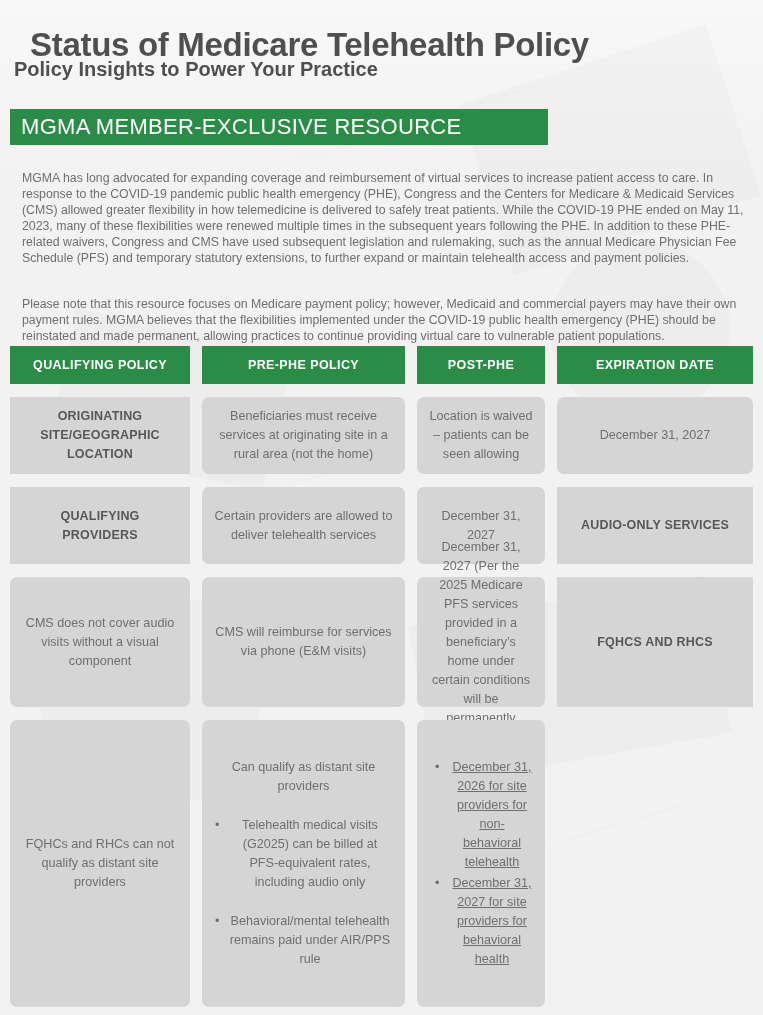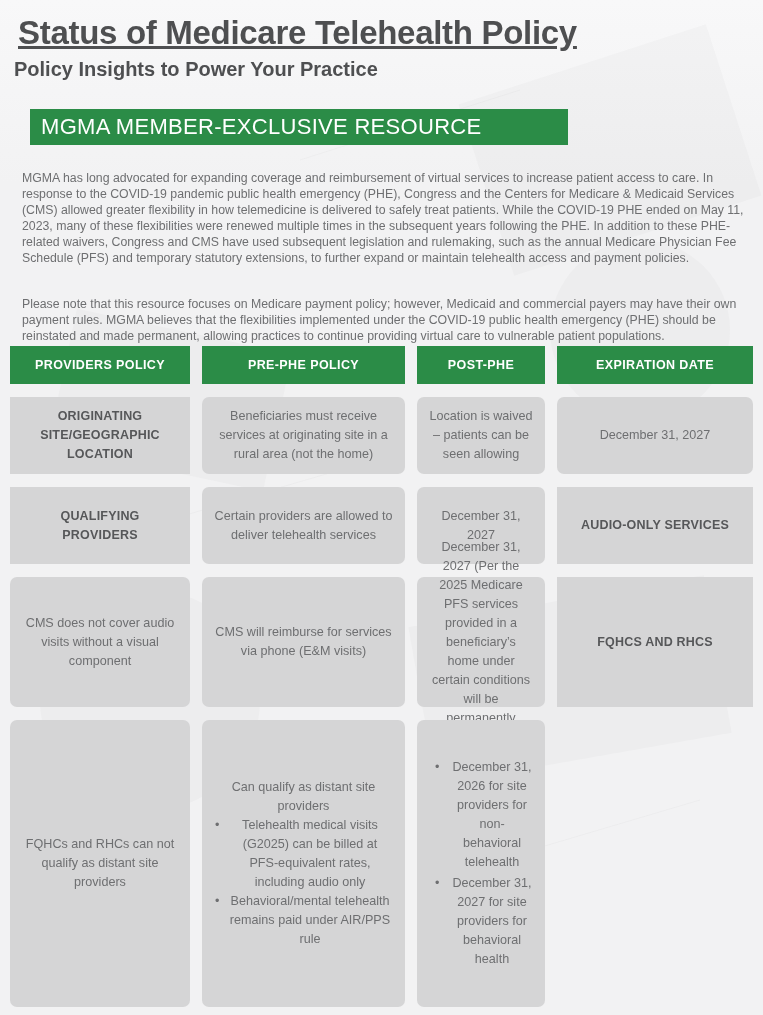--- a/index.html
+++ b/index.html
@@ -6,33 +6,33 @@
   body {
     width:763px; height:1015px;
     position:relative;
     overflow:hidden;
     font-family:"Liberation Sans", sans-serif;
     background:linear-gradient(180deg,#f8f8f9 0%,#f2f2f3 18%,#f2f2f3 100%);
   }
   .watermark { position:absolute; inset:0; pointer-events:none; }
 
   .page-title {
-    position:absolute; top:10px; left:14px; margin:4px;
-    font-size:33px; font-weight:bold; color:#4e4f51; letter-spacing:-0.3px;text-decoration:underline;
+    position:absolute; top:10px; left:14px; margin:16px;
+    font-size:33px; font-weight:bold; color:#4e4f51; letter-spacing:-0.3px;
   }
   .page-subtitle {
     position:absolute; top:58px; left:14px; margin:0;
     font-size:20px; font-weight:bold; color:#4e4f51;
   }
   .banner {
     position:absolute; top:109px; left:10px;
     width:538px; height:36px; box-sizing:border-box;
     background:var(--green); color:#ffffff;
     display:flex; align-items:center; padding-left:11px;
-    font-size:22px; letter-spacing:0.3px;margin-left:20px;
+    font-size:22px; letter-spacing:0.3px;
   }
   .intro {
     position:absolute; left:10px; margin:12px;
     width:745px;
     color:#6e6f71; font-size:12.3px; line-height:16px;
   }
   .intro.p1 { top:158px; }
   .intro.p2 { top:284px; }
 
   .grid {
@@ -55,26 +55,26 @@
   .policy {
     font-weight:bold; color:#565759; font-size:12.5px;
     line-height:19px; letter-spacing:0.2px; padding:14px 16px;
   }
   .bodycell {
     color:#6e6f71; font-size:12.6px; line-height:19px; padding:6px 12px;border-radius:7px;
   }
   .bodycell p { margin:0; }
   .bodycell ul { list-style:none; margin:0; padding:0; }
   .bodycell li {
-    position:relative; padding-left:13px; text-align:center;
+    position:relative; padding-left:13px; margin-top:20px; text-align:center;
   }
   .bodycell li::before {
     content:"\2022"; position:absolute; left:1px; top:0; color:#6e6f71;
   }
-  .exp-list li { padding-left:22px; }
+  .exp-list li { padding-left:22px;text-decoration:underline; }
   .exp-list li::before { left:6px; }
   .post-intro { margin-bottom:2px; }
 </style>
 </head>
 <body>
 
 <svg class="watermark" width="763" height="1015">
   <g fill="#8a8a8a" opacity="0.04">
     <rect x="480" y="60" width="260" height="180" transform="rotate(-18 610 150)"></rect>
     <circle cx="640" cy="330" r="90"></circle>
@@ -94,21 +94,21 @@
 
 <div class="banner">
   <span>MGMA MEMBER-EXCLUSIVE RESOURCE</span>
 </div>
 
 <p class="intro p1">MGMA has long advocated for expanding coverage and reimbursement of virtual services to increase patient access to care. In response to the COVID-19 pandemic public health emergency (PHE), Congress and the Centers for Medicare &amp; Medicaid Services (CMS) allowed greater flexibility in how telemedicine is delivered to safely treat patients. While the COVID-19 PHE ended on May 11, 2023, many of these flexibilities were renewed multiple times in the subsequent years following the PHE. In addition to these PHE-related waivers, Congress and CMS have used subsequent legislation and rulemaking, such as the annual Medicare Physician Fee Schedule (PFS) and temporary statutory extensions, to further expand or maintain telehealth access and payment policies.</p>
 <p class="intro p2">Please note that this resource focuses on Medicare payment policy; however, Medicaid and commercial payers may have their own payment rules. MGMA believes that the flexibilities implemented under the COVID-19 public health emergency (PHE) should be reinstated and made permanent, allowing practices to continue providing virtual care to vulnerable patient populations.</p>
 
 <div class="grid">
 
-  <div class="cell head">PROVIDERS POLICY</div>
+  <div class="cell head">QUALIFYING POLICY</div>
   <div class="cell head">PRE-PHE POLICY</div>
   <div class="cell head">POST-PHE</div>
   <div class="cell head">EXPIRATION DATE</div>
 
   <div class="cell gray policy">ORIGINATING SITE/GEOGRAPHIC LOCATION</div>
   <div class="cell gray bodycell">Beneficiaries must receive services at originating site in a rural area (not the home)</div>
   <div class="cell gray bodycell">Location is waived – patients can be seen allowing</div>
   <div class="cell gray bodycell">December 31, 2027</div>
 
   <div class="cell gray policy">QUALIFYING PROVIDERS</div>

